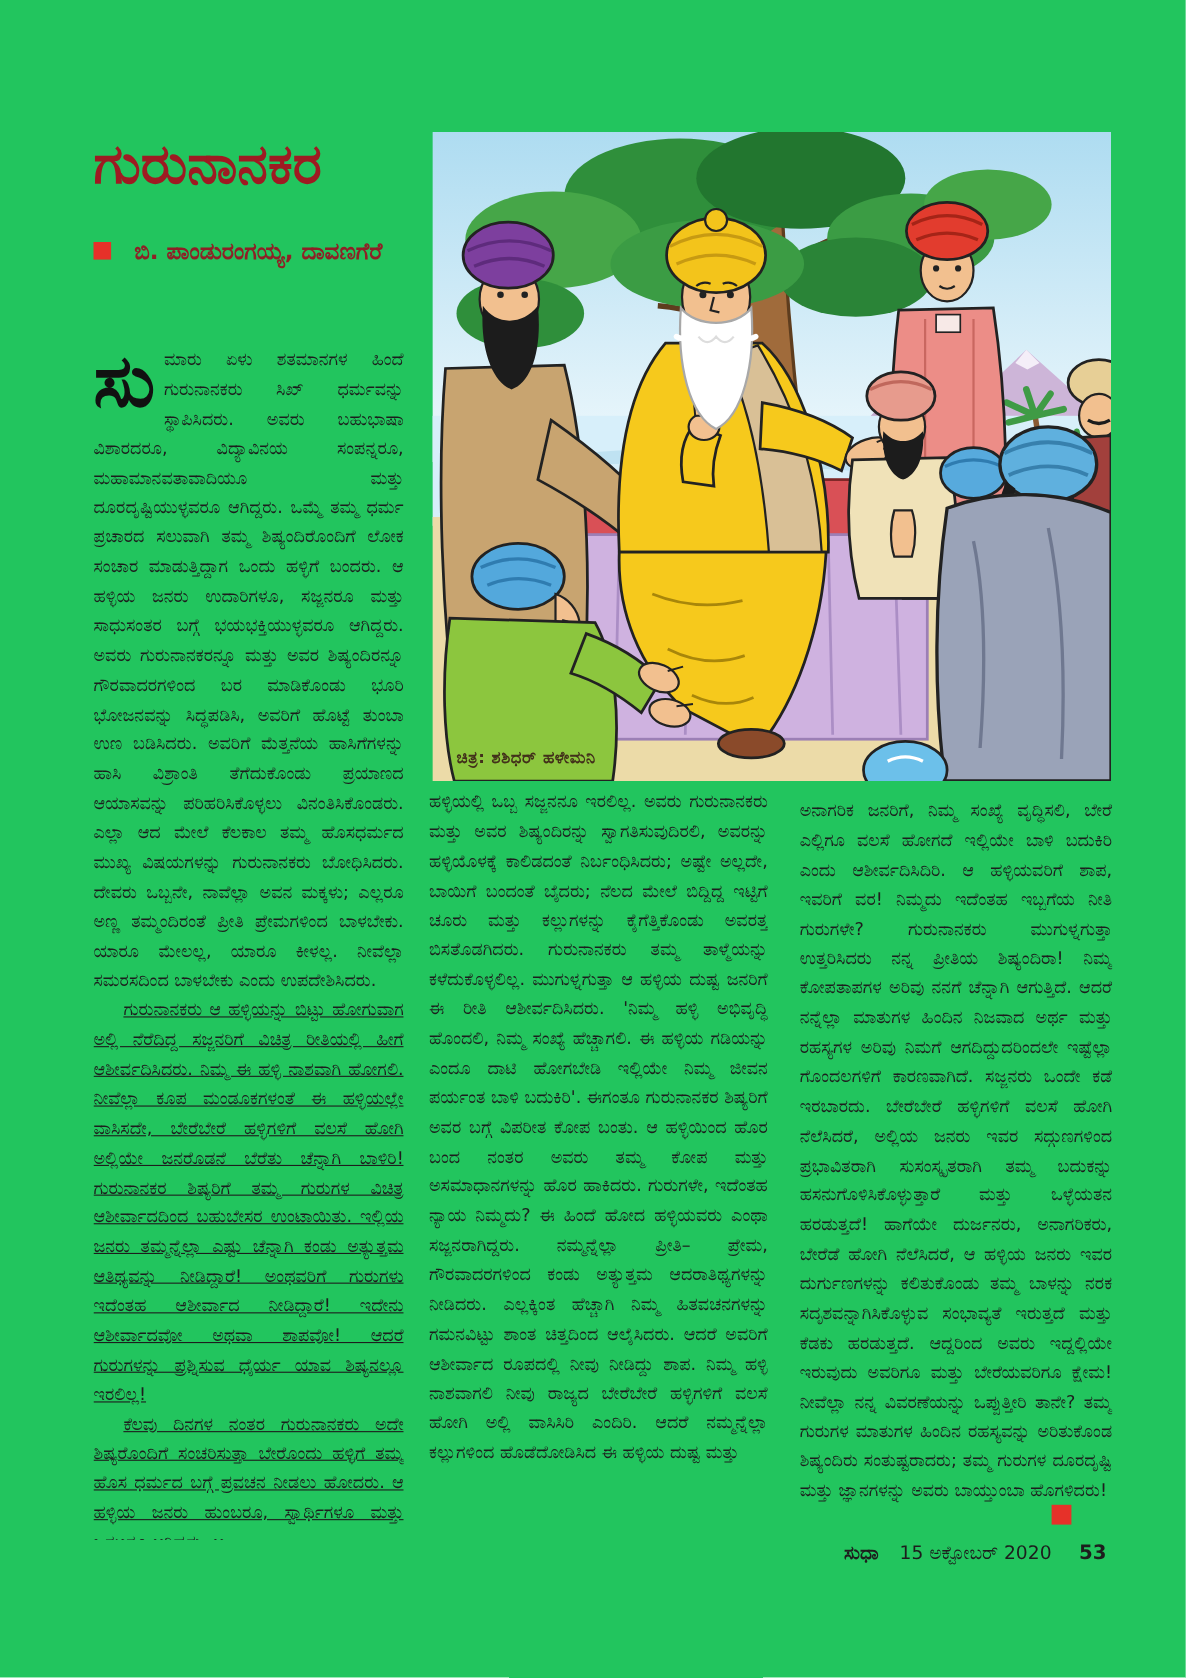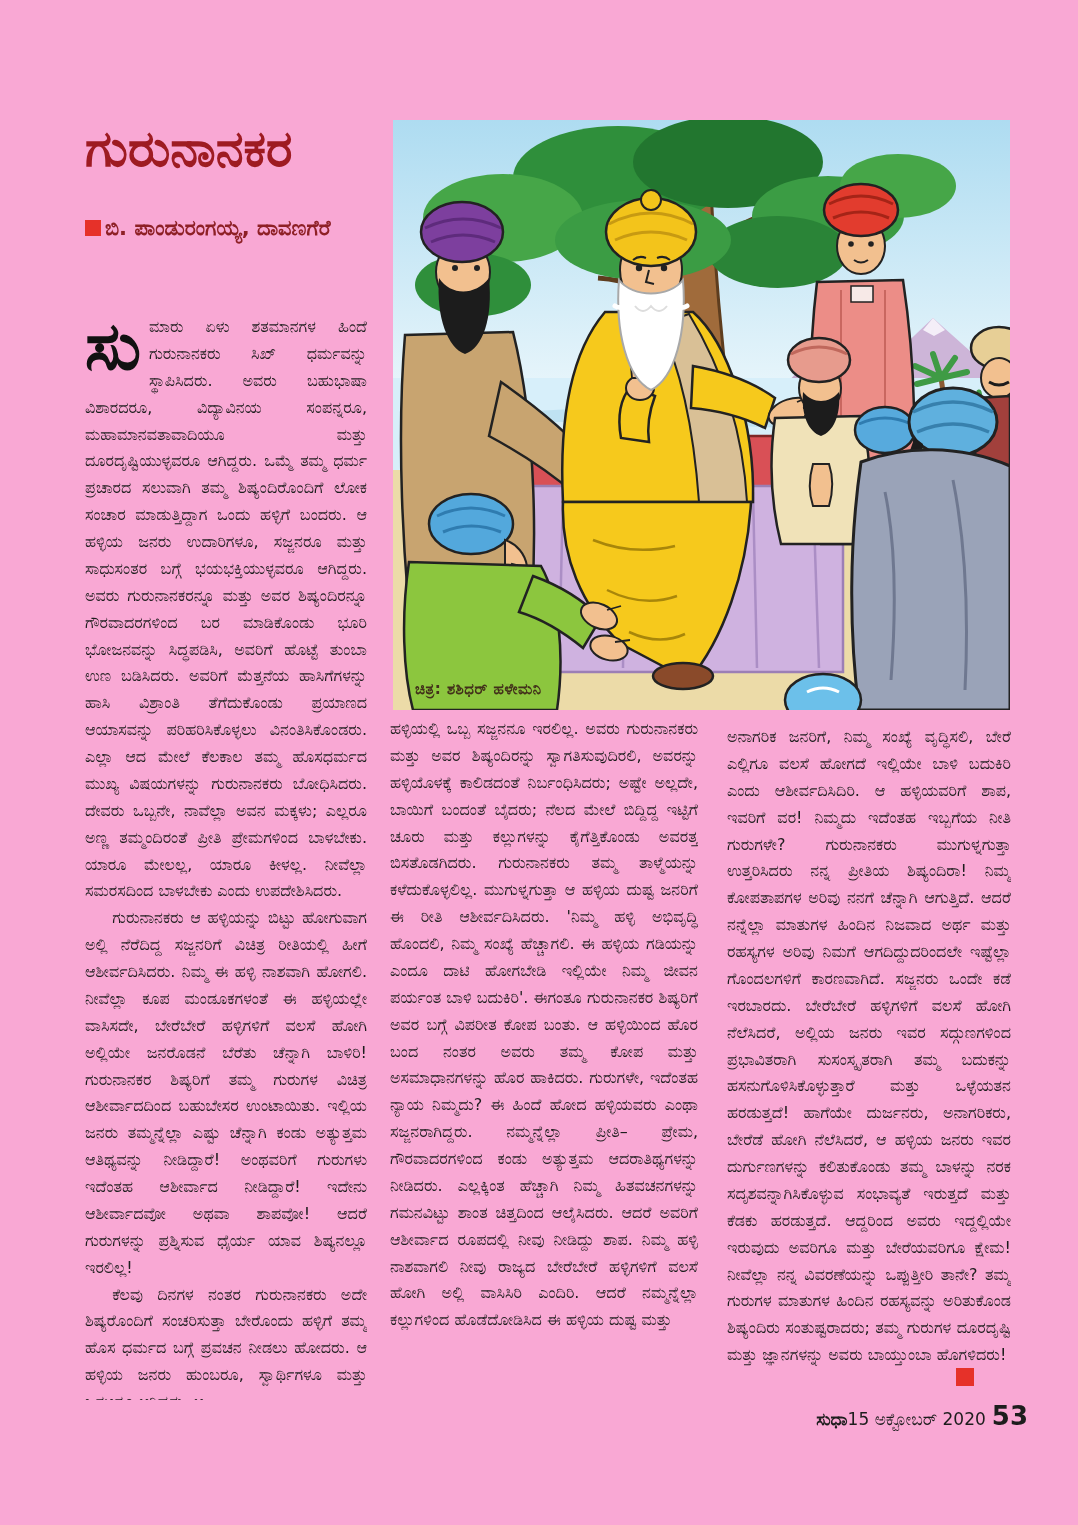--- a/index.html
+++ b/index.html
@@ -1,52 +1,52 @@
 <!DOCTYPE html>
 <html><head>
 <meta charset="utf-8">
 <style>
   * { margin:0; padding:0; box-sizing:border-box; }
   html,body { background:#ffffff; }
   .page {
-    position:relative; width:1078px; height:1525px; background:#f9a8d4;
+    position:relative; width:1078px; height:1525px; background:#22c55e;
     font-family:"DejaVu Sans", sans-serif; overflow:hidden;
   }
   
   .masthead { position:absolute; left:85px; top:112px; width:300px; }
   .title { color:#9e1b22; font-weight:bold; font-size:50px; line-height:1.48; letter-spacing:0; }
   .title span { display:block; }
-  .byline { margin-top:30px; display:flex; align-items:center; gap:4px;
+  .byline { margin-top:30px; display:flex; align-items:center; gap:21px;
             color:#8e2026; font-weight:bold; font-size:21px; }
   .byline-square { width:16px; height:16px; background:#e63129; flex:0 0 auto; }
 
   
   .illustration { position:absolute; left:393px; top:120px; width:622px; height:590px; overflow:hidden; }
   .illustration svg { display:block; width:617px; height:590px; }
   .ill-caption { position:absolute; left:22px; bottom:12px; font-size:15px; font-weight:bold;
                  color:#42301a; letter-spacing:0.5px; }
 
   
   .col { position:absolute; font-size:16px; line-height:1.68; text-align:justify;
          color:#1d1d1d; overflow:hidden; }
   .col p { margin:0; }
-  .col p + p { text-indent:1.7em; }
+  .col p + p { text-indent:1.7em;text-decoration:underline; }
   .col1 { left:85px;  top:314px; width:282px; height:1086px; }
   .col2 { left:390px; top:716px; width:308px; height:690px; }
   .col3 { left:727px; top:724px; width:284px; height:690px; }
   .dropcap { float:left; font-size:66px; line-height:54px; font-weight:bold;
              color:#111; padding:6px 8px 0 0; }
   .end-square { position:absolute; left:956px; top:1368px; width:18px; height:18px;
                 background:#e63129; }
 
   
-  .page-footer { position:absolute; right:50px; top:1401px; font-size:17px; color:#1d1d1d;
-                 display:flex; align-items:baseline; gap:0; }
+  .page-footer { position:absolute; right:72px; top:1401px; font-size:17px; color:#1d1d1d;
+                 display:flex; align-items:baseline; gap:19px; }
   .page-footer .mag { font-weight:bold; }
-  .page-footer .pagenum { font-weight:bold; font-size:26px; margin-left:6px;
+  .page-footer .pagenum { font-weight:bold; font-size:18px; margin-left:6px;
                           font-family:"DejaVu Sans", sans-serif; }
 </style>
 </head>
 <body>
 
 <div class="page">
 
   <header class="masthead">
     <h1 class="title">
       <span>ಗುರುನಾನಕರ</span>

